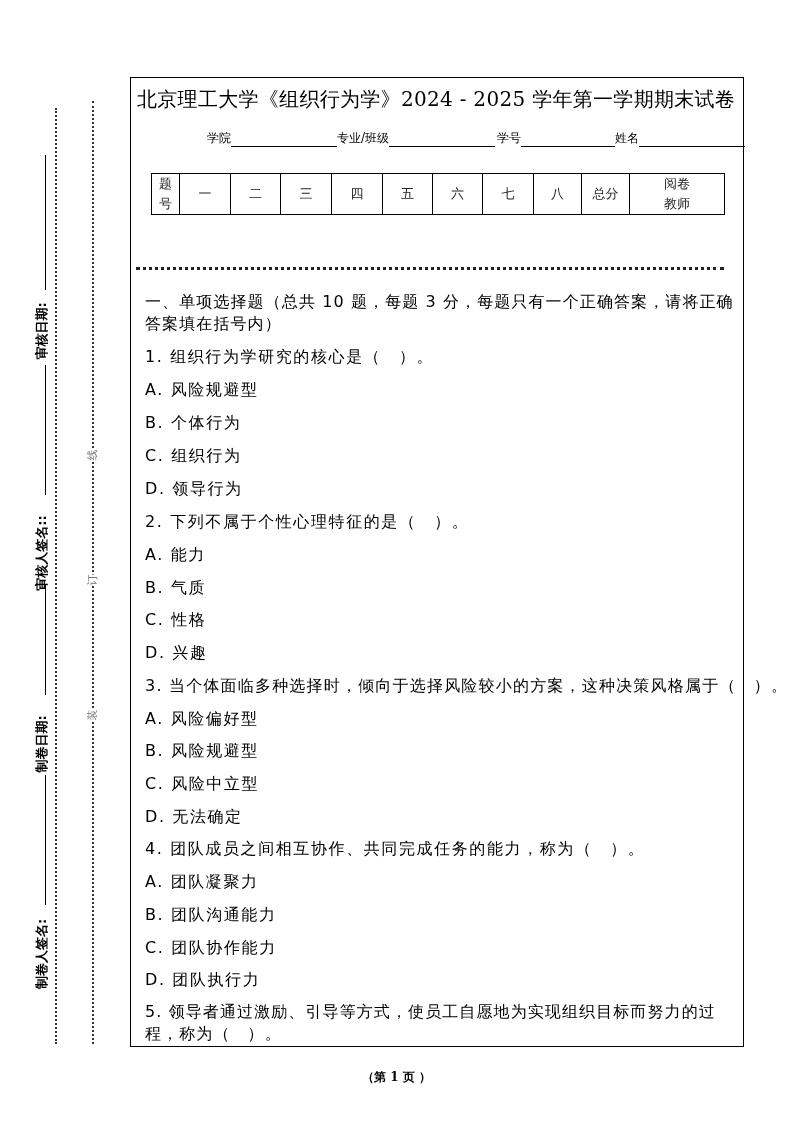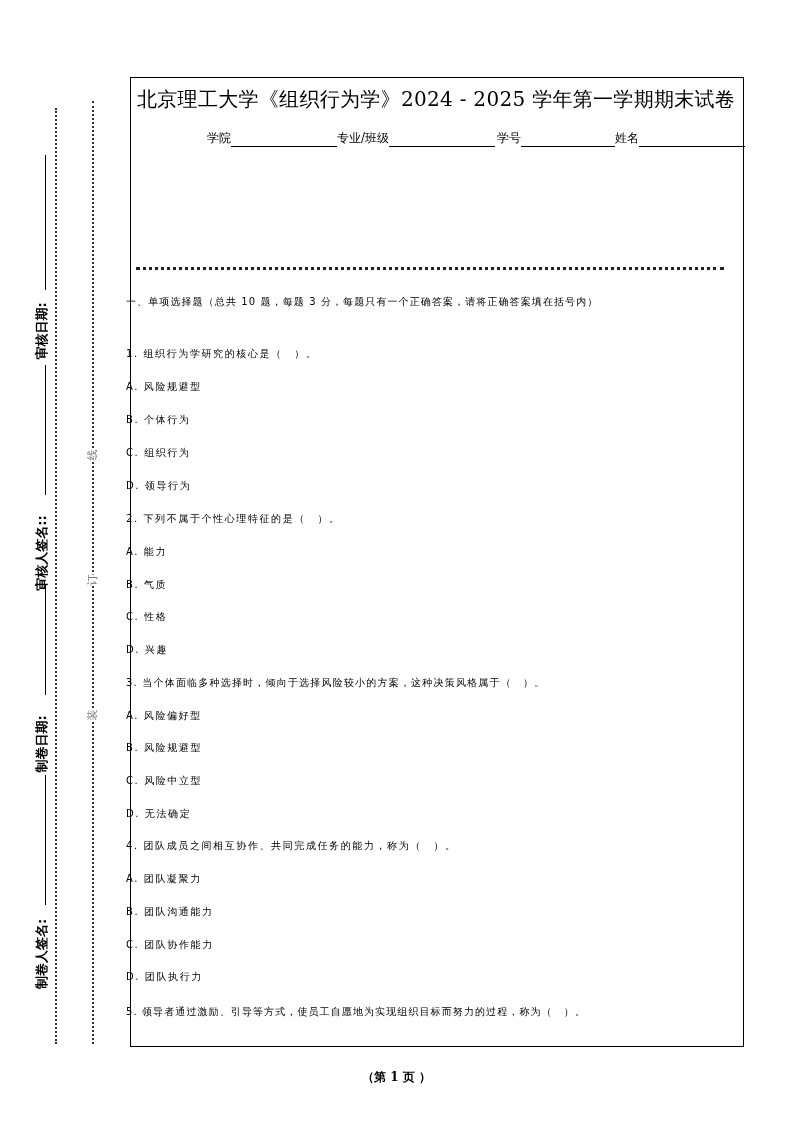--- a/index.html
+++ b/index.html
@@ -41,21 +41,21 @@
   table.score td {
     border: 1px solid #000; text-align: center; vertical-align: middle;
     padding: 0; height: 41px; box-sizing: border-box;
   }
   table.score td.rowhead { width: 28px; line-height: 20px; font-size: 13px; }
   .dotsep {
     position: absolute; left: 136px; top: 267px; width: 588px; height: 0;
     border-top: 3px dotted #222;
   }
   .q {
-    position: absolute; left: 126px; font-size: 10px; white-space: nowrap;
+    position: absolute; left: 145px; font-size: 16px; white-space: nowrap;
     font-family: "DejaVu Sans", "Liberation Sans", sans-serif; letter-spacing: 1.6px;
   }
   .q.wrap { white-space: normal; width: 605px; line-height: 22px; letter-spacing: 1.1px; }
   .footer {
     position: absolute; left: 0; width: 793px; top: 1069px; text-align: center;
     font-weight: bold; font-size: 12px; font-family: "DejaVu Serif", serif;
   }
 </style>
 </head>
 <body>
@@ -88,20 +88,33 @@
   <span>专业/班级</span>
   <span class="blank" style="width:106px;"></span>
   <span style="margin-left:2px;font-family:Liberation Mono, monospace;">学号</span>
   <span class="blank" style="width:94px;"></span>
   <span>姓名</span>
   <span class="blank" style="width:106px;"></span>
 </div>
 
 <table class="score">
   <tbody>
+      <tr>
+    <td class="rowhead"><span style="display:inline-block;width:14px;word-break:break-all;">题号</span></td>
+    <td style="width:51px">一</td>
+    <td style="width:50px">二</td>
+    <td style="width:51px">三</td>
+    <td style="width:51px">四</td>
+    <td style="width:50px">五</td>
+    <td style="width:50px">六</td>
+    <td style="width:51px">七</td>
+    <td style="width:48px">八</td>
+    <td style="width:48px">总分</td>
+    <td style="width:95px; line-height:20px;"><span style="display:inline-block;width:28px;word-break:break-all;">阅卷教师</span></td>
+  </tr>
 </tbody>
   </table>
 
 <div class="dotsep"></div>
 
 <div class="q wrap" style="top:291px;">一、单项选择题（总共 10 题，每题 3 分，每题只有一个正确答案，请将正确答案填在括号内）</div>
 
 <div class="q" style="top:347px;">1. 组织行为学研究的核心是（　）。</div>
 <div class="q" style="top:380px;">A. 风险规避型</div>
 <div class="q" style="top:413px;">B. 个体行为</div>

